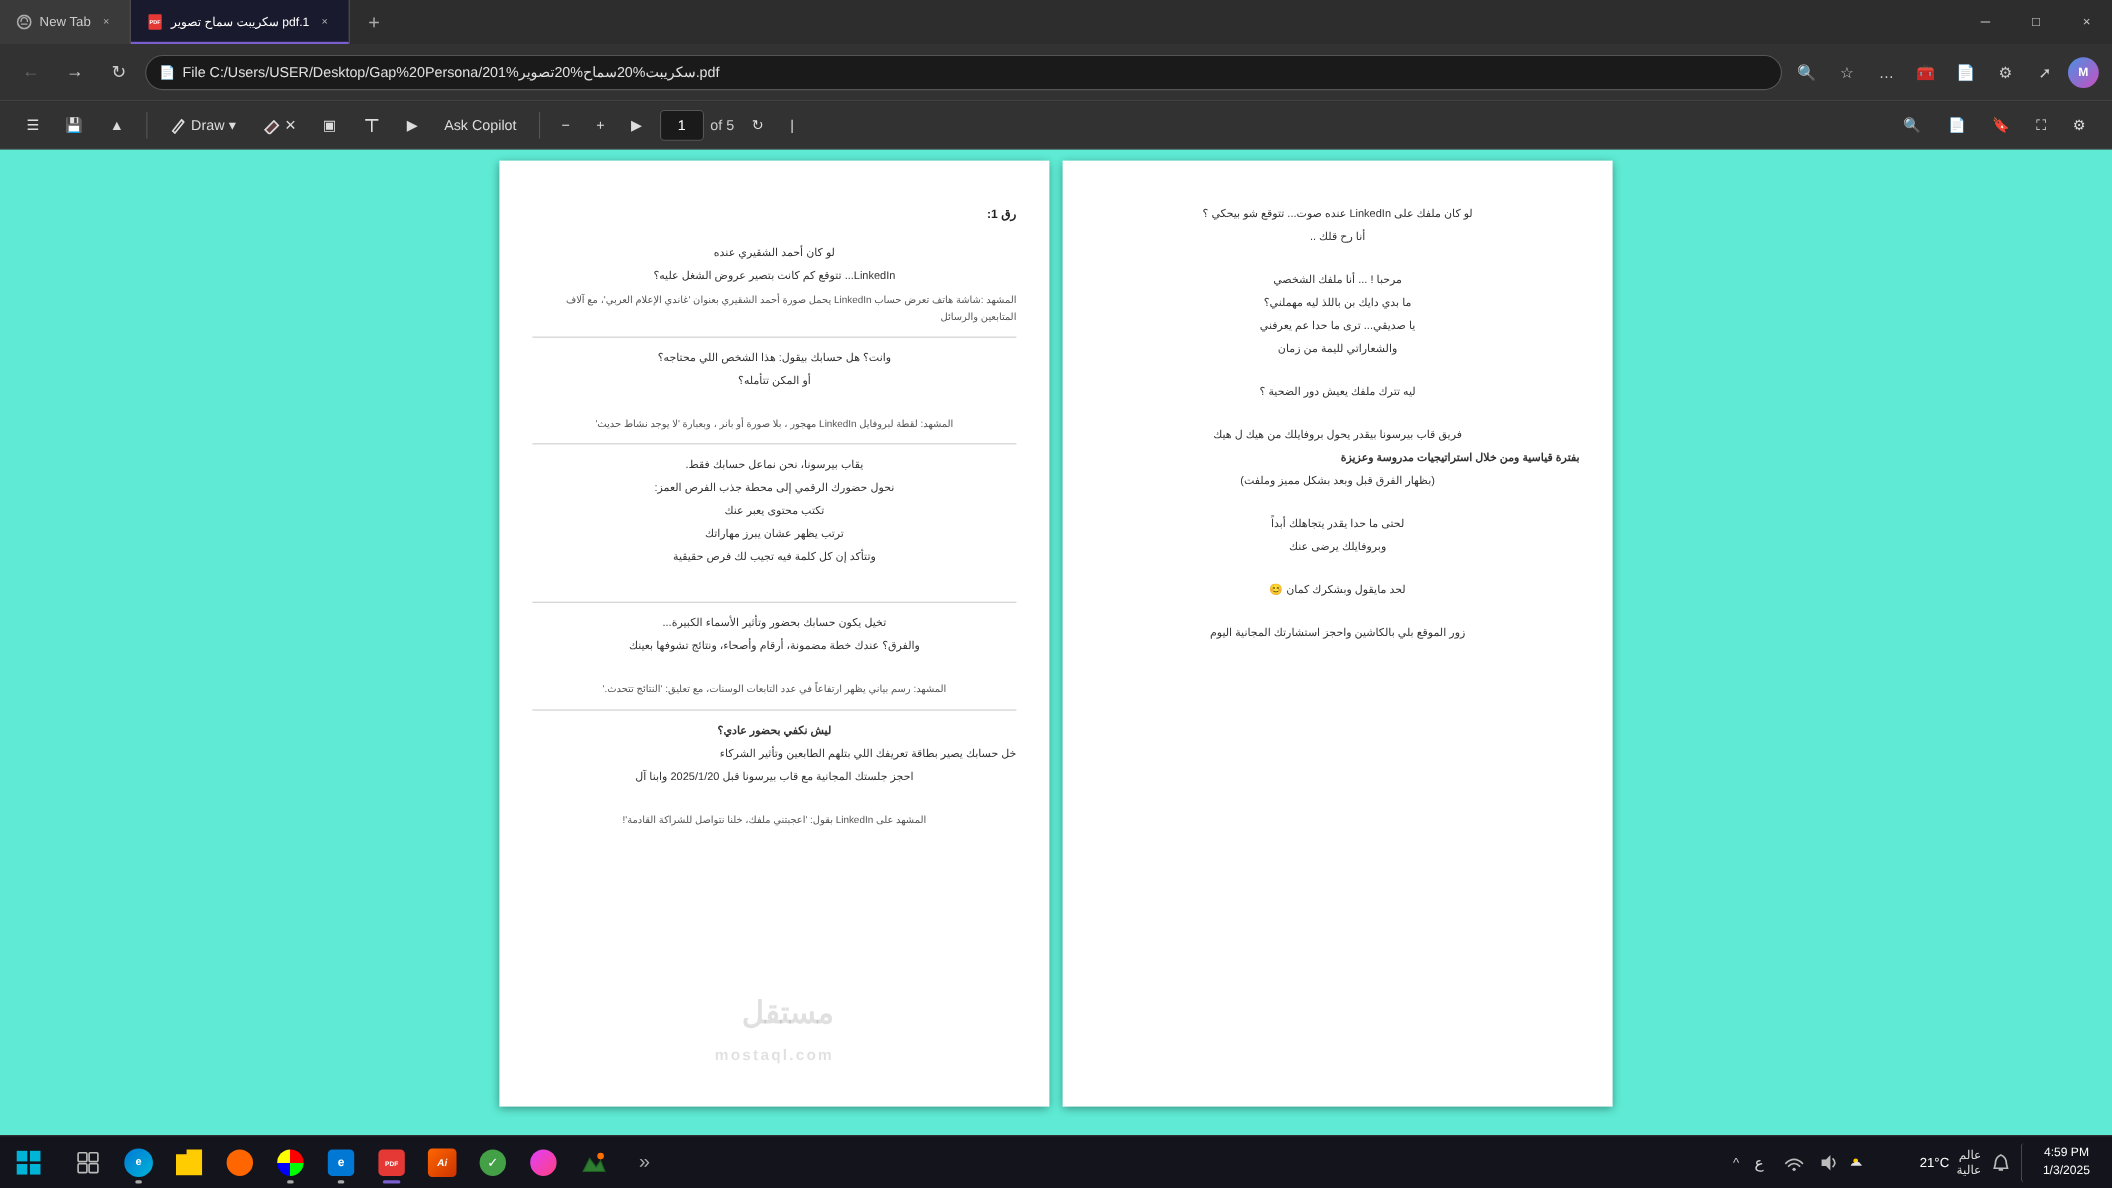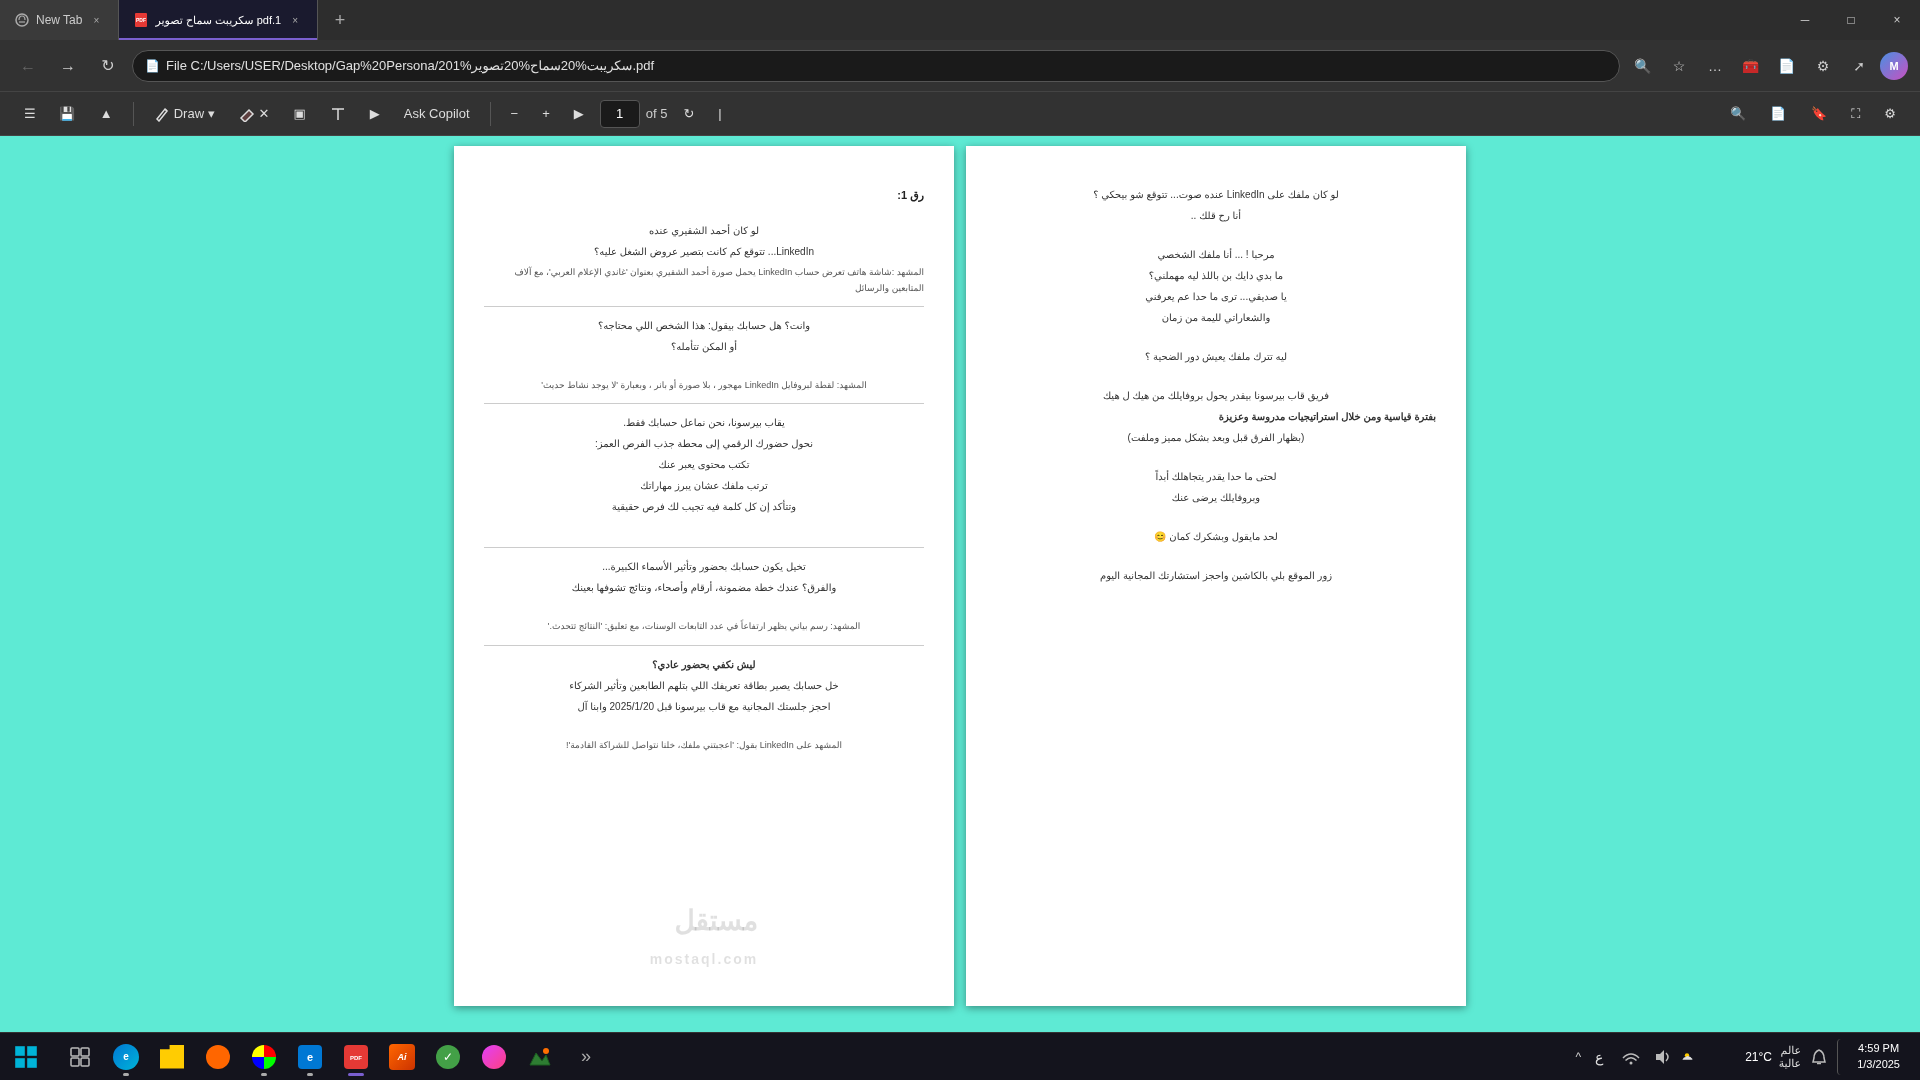--- a/index.html
+++ b/index.html
@@ -434,31 +434,31 @@
     <div class="pdf-text" style="text-align:right; font-size:9px; color:#555;">المشهد :شاشة هاتف تعرض حساب LinkedIn يحمل صورة أحمد الشقيري بعنوان 'غاندي الإعلام العربي'، مع آلاف المتابعين والرسائل</div>
     <hr class="pdf-separator">
     <div class="pdf-text" style="text-align:center;">وانت؟ هل حسابك بيقول: هذا الشخص اللي محتاجه؟</div>
     <div class="pdf-text" style="text-align:center;">أو المكن تتأمله؟</div>
     <br>
     <div class="pdf-text" style="text-align:center; font-size:9px; color:#555;">المشهد: لقطة لبروفايل LinkedIn مهجور ، بلا صورة أو بانر ، وبعبارة 'لا يوجد نشاط حديث'</div>
     <hr class="pdf-separator">
     <div class="pdf-text" style="text-align:center;">يقاب بيرسونا، نحن نماعل حسابك فقط.</div>
     <div class="pdf-text" style="text-align:center;">نحول حضورك الرقمي إلى محطة جذب الفرص العمز:</div>
     <div class="pdf-text" style="text-align:center;">تكتب محتوى يعبر عنك</div>
-    <div class="pdf-text" style="text-align:center;">ترتب ملفك عشان يبرز مهاراتك</div>
+    <div class="pdf-text" style="text-align:center;">ترتب يظهر عشان يبرز مهاراتك</div>
     <div class="pdf-text" style="text-align:center;">وتتأكد إن كل كلمة فيه تجيب لك فرص حقيقية</div>
     <br>
     <hr class="pdf-separator">
     <div class="pdf-text" style="text-align:center;">تخيل يكون حسابك بحضور وتأثير الأسماء الكبيرة...</div>
     <div class="pdf-text" style="text-align:center;">والفرق؟ عندك خطة مضمونة، أرقام وأصحاء، ونتائج تشوفها بعينك</div>
     <br>
     <div class="pdf-text" style="text-align:center; font-size:9px; color:#555;">المشهد: رسم بياني يظهر ارتفاعاً في عدد التابعات الوسنات، مع تعليق: 'النتائج تتحدث.'</div>
     <hr class="pdf-separator">
     <div class="pdf-text" style="text-align:center; font-weight:bold;">ليش نكفي بحضور عادي؟</div>
-    <div class="pdf-text" style="text-align:center;">خل حسابك يصير بطاقة تعريفك اللي بتلهم الطابعين وتأثير الشركاء</div>
+    <div class="pdf-text" style="text-align:right;">خل حسابك يصير بطاقة تعريفك اللي بتلهم الطابعين وتأثير الشركاء</div>
     <div class="pdf-text" style="text-align:center;">احجز جلستك المجانية مع قاب بيرسونا قبل 2025/1/20 وابنا آل</div>
     <br>
     <div class="pdf-text" style="text-align:center; font-size:9px; color:#555;">المشهد على LinkedIn بقول: 'اعجبتني ملفك، خلنا نتواصل للشراكة القادمة'!</div>
     <div class="pdf-watermark">
       <div style="font-size:28px; font-weight:bold;">مستقل</div>
       <div style="font-size:14px;">mostaql.com</div>
     </div>
   </div>
 
   <div class="pdf-page2">

